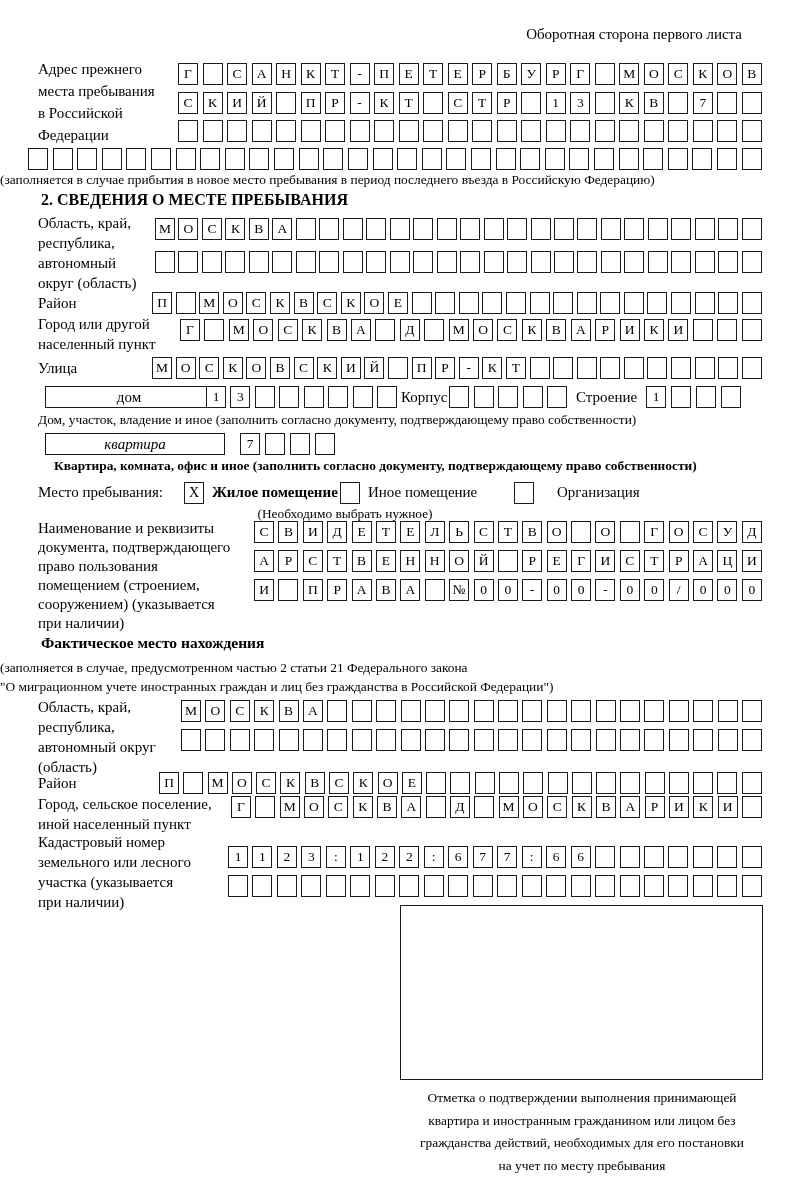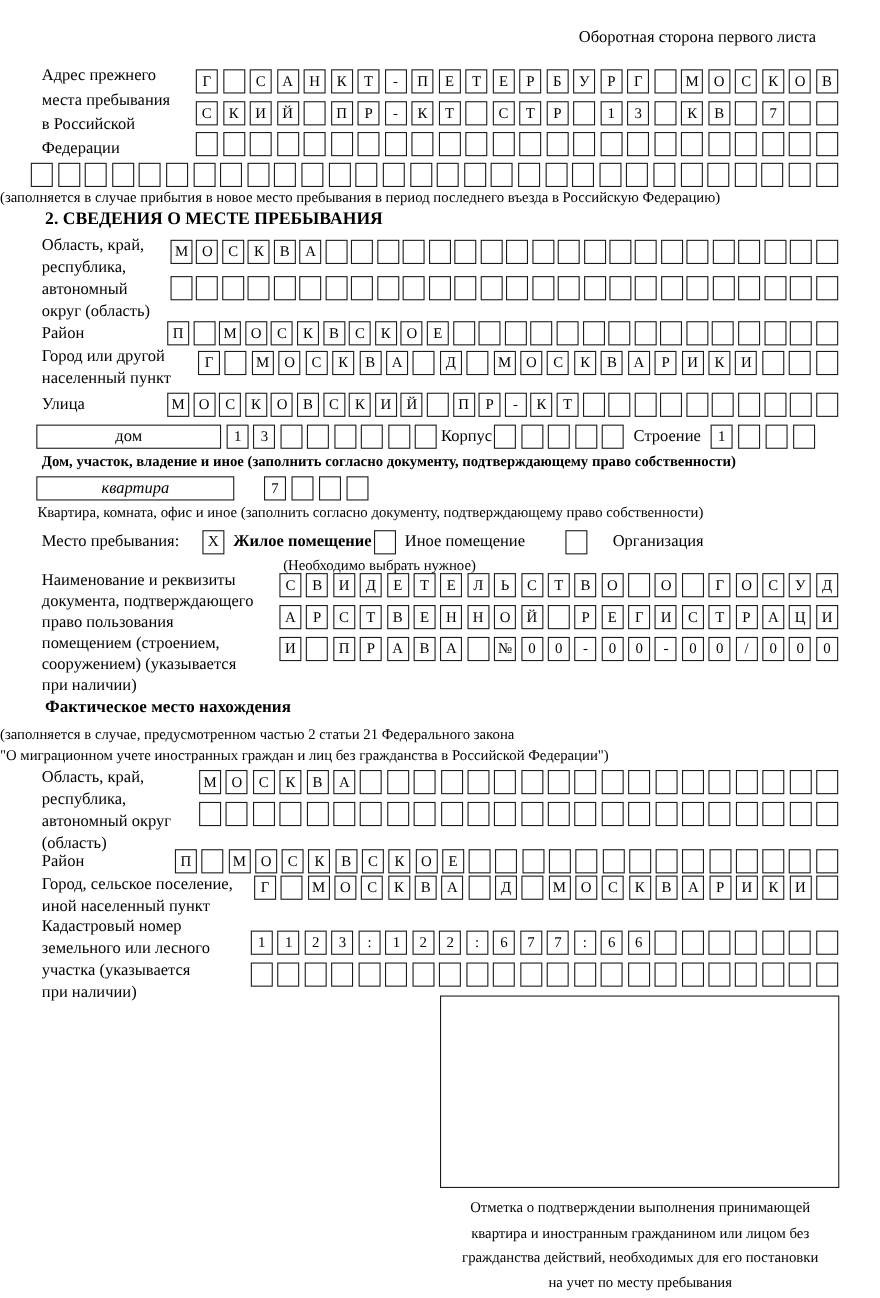--- a/index.html
+++ b/index.html
@@ -7,21 +7,21 @@
           font-family:"Liberation Serif","DejaVu Serif",serif; color:#000; overflow:hidden; }
   .abs { position:absolute; }
   .boxrow { position:absolute; display:flex; justify-content:space-between; }
   .cell { flex:0 0 20px; width:20px; height:22px; border:1.5px solid #1c1c1c;
           box-sizing:border-box; display:flex; align-items:center; justify-content:center;
           font-size:13.5px; background:#fff; }
   .cellbox { position:absolute; width:20px; height:22px; border:1.5px solid #1c1c1c;
           box-sizing:border-box; display:flex; align-items:center; justify-content:center;
           font-size:14px; background:#fff; }
   .widebox { position:absolute; height:22px; border:1.5px solid #1c1c1c; box-sizing:border-box;
-          display:flex; align-items:center; justify-content:center; font-size:15px; background:#fff; }
+          display:flex; align-items:center; justify-content:center; font-size:15px; background:#fff;margin-left:12px; }
   .label { position:absolute; font-size:15px; line-height:22px; }
   .lines div { white-space:nowrap; }
   .caption { position:absolute; font-size:13.4px; }
   .center { left:0; width:800px; text-align:left; }
   .bold { font-weight:bold;margin-left:41px; }
   .stampbox { position:absolute; border:1.8px solid #1c1c1c; box-sizing:border-box; background:#fff; }
 </style>
 </head>
 <body>
 
@@ -322,30 +322,30 @@
       <span class="cell"></span>
       <span class="cell"></span>
     </div>
   <div class="label" style="left:576px; top:386px;">Строение</div>
   <div class="boxrow" style="left:646px; top:386px; width:95px;">
       <span class="cell">1</span>
       <span class="cell"></span>
       <span class="cell"></span>
       <span class="cell"></span>
     </div>
-  <div class="caption" style="left:38px; top:412px;font-weight:bold;">Дом, участок, владение и иное (заполнить согласно документу, подтверждающему право собственности)</div>
+  <div class="caption" style="left:38px; top:412px;">Дом, участок, владение и иное (заполнить согласно документу, подтверждающему право собственности)</div>
 
   <div class="widebox" style="left:33px; top:433px; width:180px;font-style:italic;">квартира</div>
   <div class="boxrow" style="left:240px; top:433px; width:95px;">
       <span class="cell">7</span>
       <span class="cell"></span>
       <span class="cell"></span>
       <span class="cell"></span>
     </div>
-  <div class="caption" style="left:34px; top:458px;">Квартира, комната, офис и иное (заполнить согласно документу, подтверждающему право собственности)</div>
+  <div class="caption" style="left:54px; top:458px;font-weight:bold;">Квартира, комната, офис и иное (заполнить согласно документу, подтверждающему право собственности)</div>
 
   <div class="label" style="left:38px; top:481px;">Место пребывания:</div>
   <div class="cellbox" style="left:184px; top:482px;">X</div>
   <div class="label" style="left:212px; top:481px;font-weight:bold;">Жилое помещение</div>
   <div class="cellbox" style="left:340px; top:482px;"></div>
   <div class="label" style="left:368px; top:481px;">Иное помещение</div>
   <div class="cellbox" style="left:514px; top:482px;"></div>
   <div class="label" style="left:557px; top:481px;">Организация</div>
   <div class="caption" style="left:185px; top:506px; width:320px; text-align:center;">(Необходимо выбрать нужное)</div>
 

